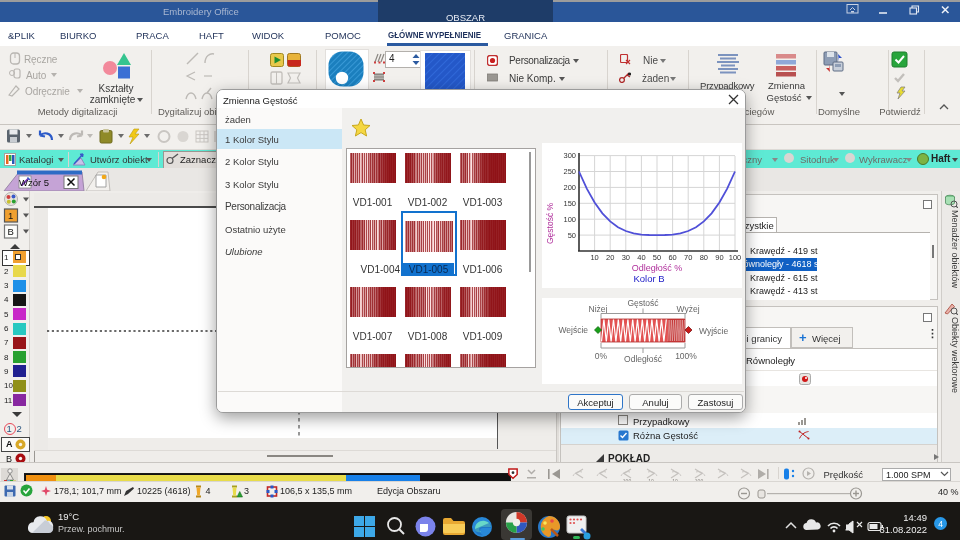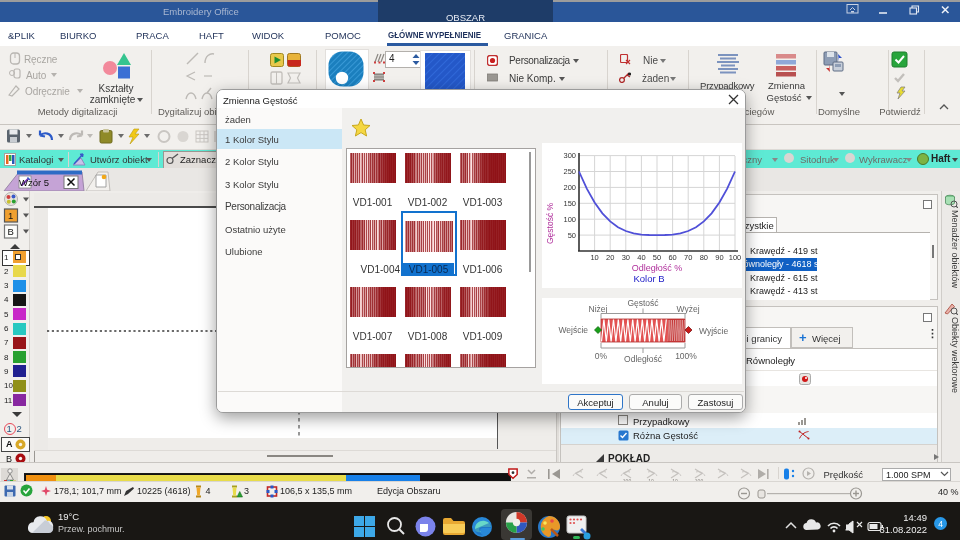--- a/index.html
+++ b/index.html
@@ -666,21 +666,21 @@
         <path d="M2 2 L11 11 M11 2 L2 11" stroke="#333" stroke-width="1.3"></path>
       </svg>
   <div class="abs" style="left:0;top:18px;width:125px;height:304px;background:#FBFAF9;border-radius:0 0 0 6px;"></div>
   <div class="abs" style="left:0;top:39px;width:125px;height:19.5px;background:#CBE7F6;"></div>
   <div class="t" style="left:8px;top:23.5px;font-size:9.5px;color:#3b3b3b;">żaden</div>
   <div class="t" style="left:8px;top:43.5px;font-size:9.5px;color:#3b3b3b;">1 Kolor Stylu</div>
   <div class="t" style="left:8px;top:66px;font-size:9.5px;color:#3b3b3b;">2 Kolor Stylu</div>
   <div class="t" style="left:8px;top:88.5px;font-size:9.5px;color:#3b3b3b;">3 Kolor Stylu</div>
   <div class="t" style="left:8px;top:111px;font-size:10px;letter-spacing:-0.3px;color:#3b3b3b;">Personalizacja</div>
   <div class="t" style="left:8px;top:133.5px;font-size:9.5px;color:#3b3b3b;">Ostatnio użyte</div>
-  <div class="t" style="left:8px;top:156px;font-size:9.5px;color:#3b3b3b;">Ulubione</div>
+  <div class="t" style="left:8px;top:156px;font-size:9.5px;color:#3b3b3b;font-style:italic;">Ulubione</div>
   <div class="abs" style="left:125px;top:18px;width:403px;height:304px;background:#F1F0EE;border-radius:0 0 6px 0;"></div>
   <svg class="abs" style="left:134px;top:28px;" width="20" height="19" viewBox="0 0 20 19">
  <path d="M10 1 L12.6 7 L19 7.5 L14.2 11.8 L15.6 18 L10 14.6 L4.4 18 L5.8 11.8 L1 7.5 L7.4 7 Z" fill="#F5D742" stroke="#C8A81E" stroke-width="1"></path>
 </svg>
   <div class="abs" style="left:128.5px;top:58px;width:190px;height:220px;background:#fff;border:1px solid #A5A2A0;box-sizing:border-box;"></div>
   <div class="abs" style="left:311.5px;top:62px;width:2px;height:120px;background:#999;"></div>
   <svg class="abs" style="left:132.5px;top:63px;" width="46" height="30" viewBox="0 0 46 30">
         <rect width="46" height="30" fill="#8E1015"></rect>
         <rect x="0" width="1.3" height="30" fill="rgb(187,101,104)"></rect>
         <rect x="2" width="1.3" height="30" fill="rgb(201,127,129)"></rect>

